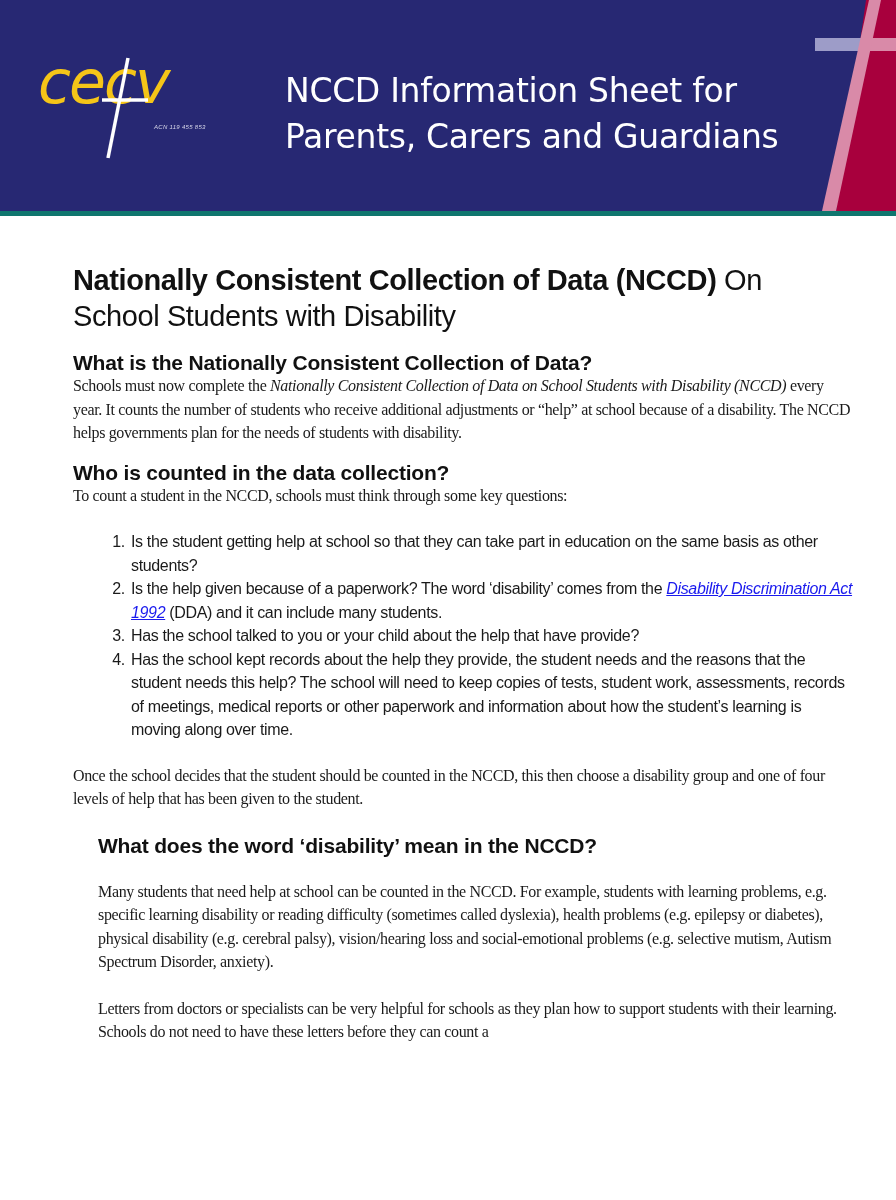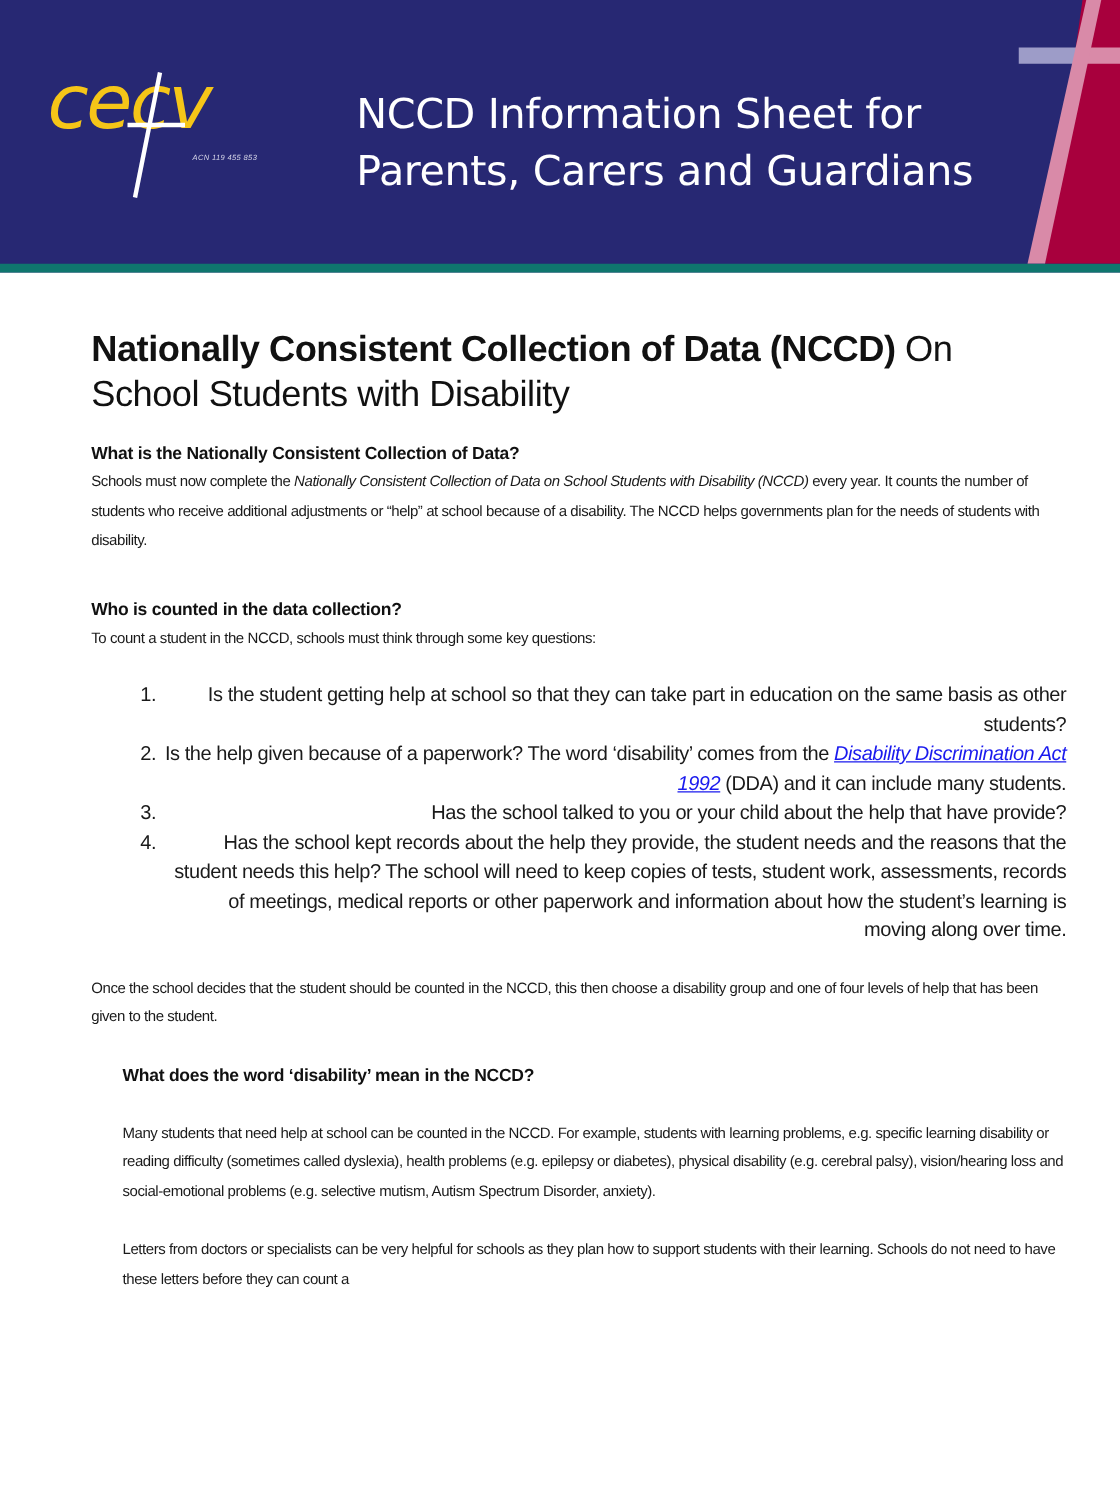--- a/index.html
+++ b/index.html
@@ -15,21 +15,21 @@
       font-family: "Liberation Sans", "DejaVu Sans", sans-serif;
       color: #111111;
     }
     .banner {
       position: absolute;
       left: 0; top: 0;
       width: 896px;
       height: 211px;
       background: #272873;
       overflow: hidden;
-      border-bottom: 7px solid #0f766e;
+      border-bottom: 5px solid #0f766e;
     }
     .banner svg.deco {
       position: absolute;
       left: 0; top: 0;
       width: 896px;
       height: 211px;
     }
     .logo {
       position: absolute;
       left: 36px;
@@ -90,29 +90,29 @@
       margin: 0;
       color: #111;
       letter-spacing: -0.4px;
     }
     .doc-title .bold { font-weight: bold; }
     .doc-title .normal { font-weight: normal; }
 
     h2.section-heading {
       font-family: "Liberation Sans", sans-serif;
       font-weight: bold;
-      font-size: 14px;
+      font-size: 21px;
       margin: 0;
       line-height: 23px;
       color: #111;
       letter-spacing: -0.2px;
     }
     p.body {
-      font-family: Liberation Sans, sans-serif;
-      font-size: 12px;
+      font-family: Liberation Serif, serif;
+      font-size: 16px;
       line-height: 23.5px;
       margin: 0;
       color: #1a1a1a;
       letter-spacing: -0.35px;
     }
     .link {
       color: #1a1aee;
       font-style: italic;
       text-decoration: underline;
       cursor: pointer;
@@ -155,24 +155,24 @@
 </div>
 
 <div class="content">
   <h1 class="doc-title"><span class="bold">Nationally Consistent Collection of Data (NCCD)</span><span class="normal"> On School Students with Disability</span></h1>
 
   <div style="margin-top:17px;">
     <h2 class="section-heading">What is the Nationally Consistent Collection of Data?</h2>
     <p class="body"><span>Schools must now complete the </span><em>Nationally Consistent Collection of Data on School Students with Disability (NCCD)</em><span> every year. It counts the number of students who receive additional adjustments or “help” at school because of a disability. The NCCD helps governments plan for the needs of students with disability.</span></p>
   </div>
 
-  <div style="margin-top:31px;">
+  <div style="margin-top:16px;">
     <h2 class="section-heading">Who is counted in the data collection?</h2>
     <p class="body">To count a student in the NCCD, schools must think through some key questions:</p>
-    <ol class="questions" style="margin-top:23px;text-align:right;">
+    <ol class="questions" style="margin-top:23px;">
       <li><span>Is the student getting help at school so that they can take part in education on the same basis as other students?</span></li>
       <li><span>Is the help given because of a paperwork?  The word ‘disability’ comes from the </span><a class="link">Disability Discrimination Act 1992</a><span> (DDA) and it can include many students.</span></li>
       <li><span>Has the school talked to you or your child about the help that have provide?</span></li>
       <li><span>Has the school kept records about the help they provide, the student needs and the reasons that the student needs this help?  The school will need to keep copies of tests, student work, assessments, records of meetings, medical reports or other paperwork and information about how the student’s learning is moving along over time.</span></li>
     </ol>
     <p class="body" style="margin-top:22px;">Once the school decides that the student should be counted in the NCCD, this then choose a disability group and one of four levels of help that has been given to the student.</p>
   </div>
 
   <div style="margin-top:23px;margin-left:25px;">
     <h2 class="section-heading">What does the word ‘disability’ mean in the NCCD?</h2>

